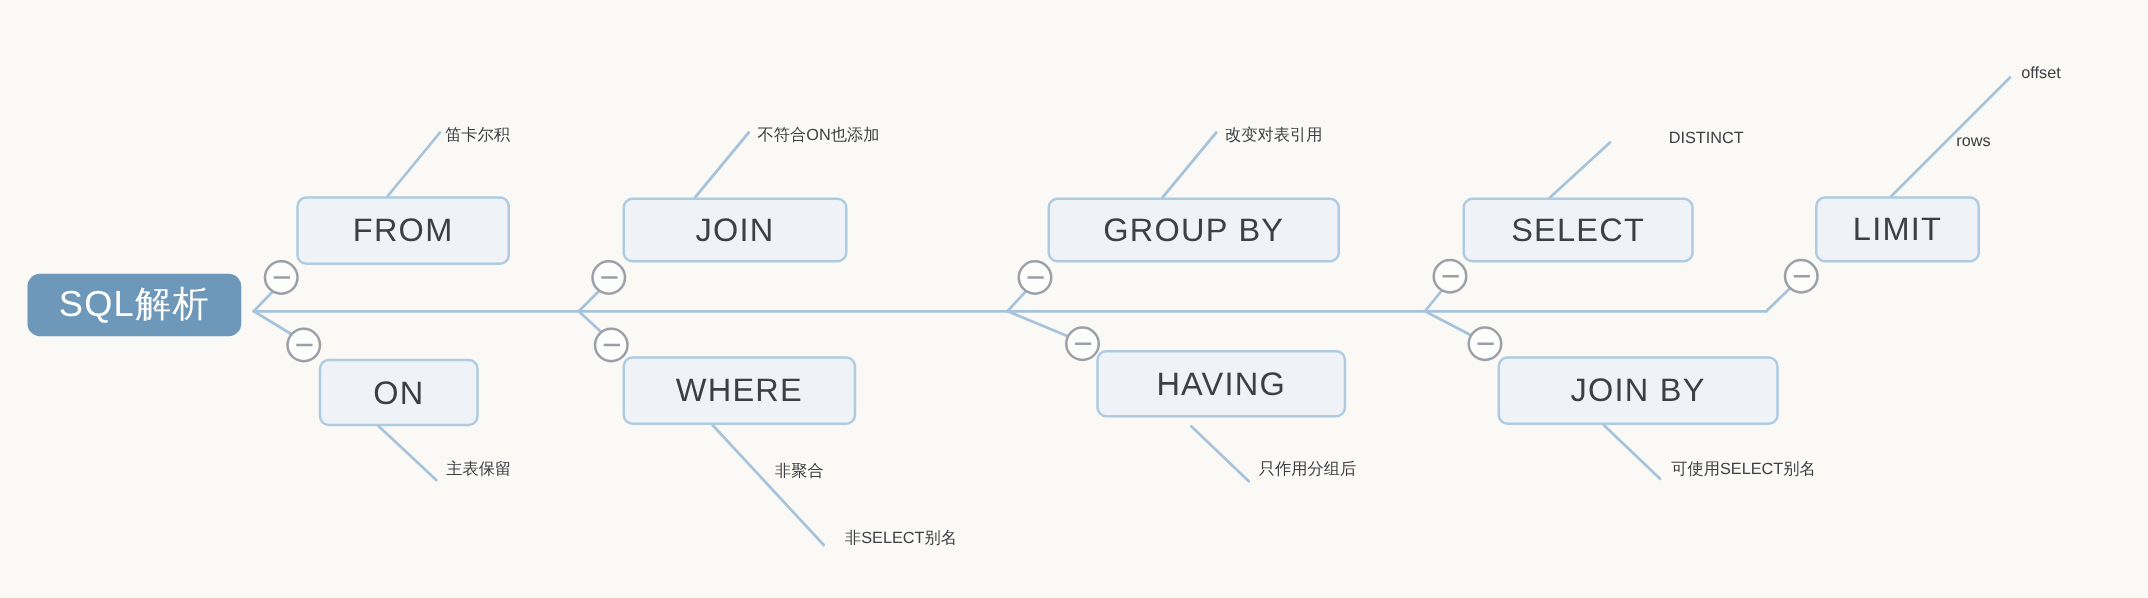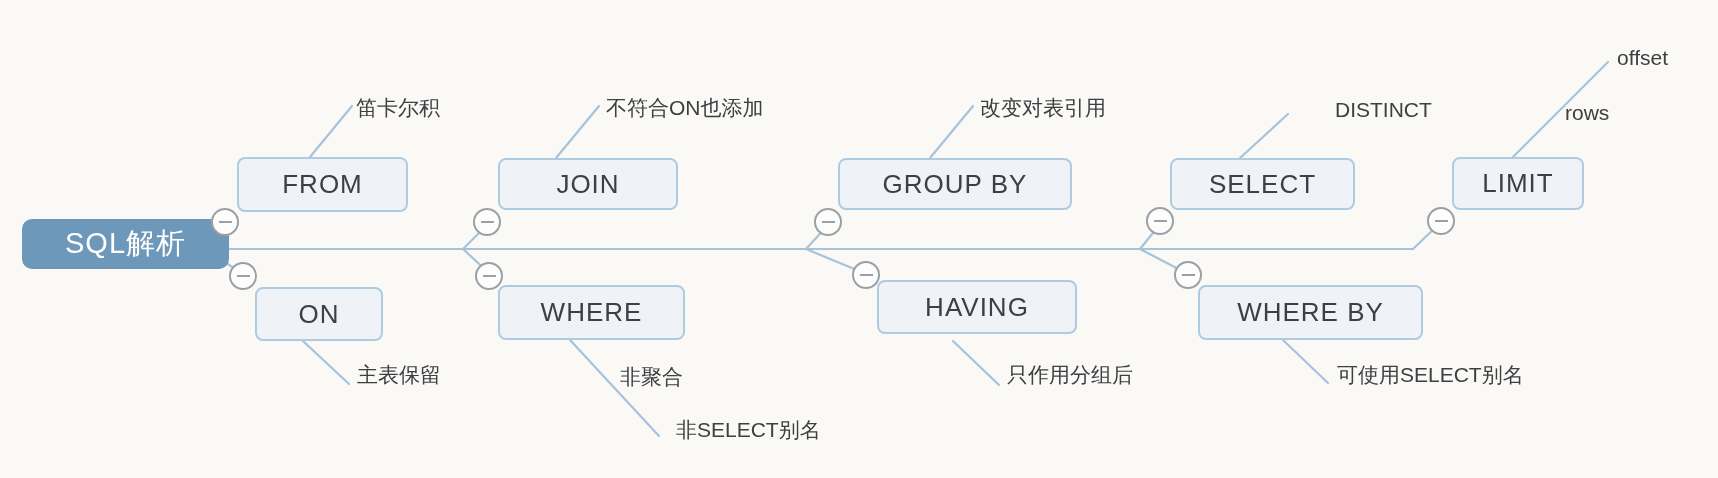--- a/index.html
+++ b/index.html
@@ -16,21 +16,21 @@
     position:absolute;display:flex;align-items:center;justify-content:center;
     background:var(--node-fill);border:2px solid var(--node-border);border-radius:8px;
     color:var(--node-text);font-size:26px;letter-spacing:1px;box-sizing:border-box;
     cursor:default;white-space:nowrap;
   }
   .node.root{
     background:var(--root-fill);border:2px solid var(--root-fill);border-radius:10px;
     color:var(--root-text);font-size:29px;font-weight:500;letter-spacing:1px;
   }
   .note{
-    position:absolute;color:var(--note-text);font-size:21px;line-height:26px;white-space:nowrap;
+    position:absolute;color:var(--note-text);font-size:13px;line-height:26px;white-space:nowrap;
   }
   .toggle{
     position:absolute;width:28px;height:28px;border-radius:50%;
     background:var(--toggle-fill);border:2px solid var(--toggle-border);
     box-sizing:border-box;display:flex;align-items:center;justify-content:center;
     padding:0;cursor:pointer;
   }
   .minus{display:block;width:13px;height:2px;background:var(--toggle-border);}
 </style>
 </head>
@@ -56,32 +56,32 @@
     <line class="wire" x1="556" y1="158" x2="599" y2="106"></line>
     <line class="wire" x1="930" y1="158" x2="973" y2="106"></line>
     <line class="wire" x1="1240" y1="158" x2="1288" y2="114"></line>
     <line class="wire" x1="1513" y1="157" x2="1608" y2="62"></line>
     <line class="wire" x1="303" y1="341" x2="349" y2="384"></line>
     <line class="wire" x1="570" y1="340" x2="659" y2="436"></line>
     <line class="wire" x1="953" y1="341" x2="999" y2="385"></line>
     <line class="wire" x1="1283" y1="340" x2="1328" y2="383"></line>
   </svg>
 
-  <div class="node root" style="left:22px;top:219px;width:207px;height:50px;">SQL解析</div>
+  <div class="node root" style="left:22px;top:219px;width:171px;height:50px;">SQL解析</div>
 
   <div class="node" style="left:237px;top:157px;width:171px;height:55px;">FROM</div>
   <div class="node" style="left:498px;top:158px;width:180px;height:52px;">JOIN</div>
   <div class="node" style="left:838px;top:158px;width:234px;height:52px;">GROUP BY</div>
   <div class="node" style="left:1170px;top:158px;width:185px;height:52px;">SELECT</div>
   <div class="node" style="left:1452px;top:157px;width:132px;height:53px;">LIMIT</div>
 
   <div class="node" style="left:255px;top:287px;width:128px;height:54px;">ON</div>
   <div class="node" style="left:498px;top:285px;width:187px;height:55px;">WHERE</div>
   <div class="node" style="left:877px;top:280px;width:200px;height:54px;">HAVING</div>
-  <div class="node" style="left:1198px;top:285px;width:225px;height:55px;">WHERE BY</div>
+  <div class="node" style="left:1198px;top:285px;width:225px;height:55px;">JOIN BY</div>
 
   <div class="note" style="left:356px;top:95px;">笛卡尔积</div>
   <div class="note" style="left:606px;top:95px;">不符合ON也添加</div>
   <div class="note" style="left:980px;top:95px;">改变对表引用</div>
   <div class="note" style="left:1335px;top:97px;text-align:center;">DISTINCT</div>
   <div class="note" style="left:1617px;top:45px;">offset</div>
   <div class="note" style="left:1565px;top:100px;">rows</div>
   <div class="note" style="left:357px;top:362px;">主表保留</div>
   <div class="note" style="left:620px;top:364px;">非聚合</div>
   <div class="note" style="left:676px;top:417px;">非SELECT别名</div>

